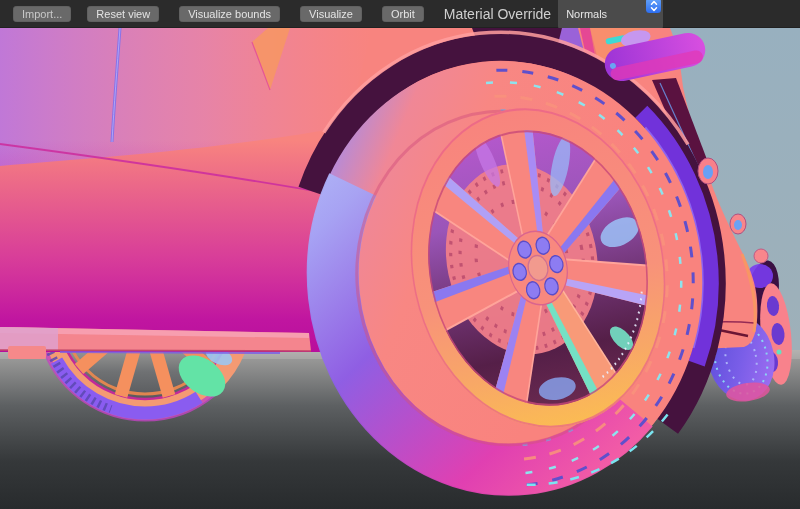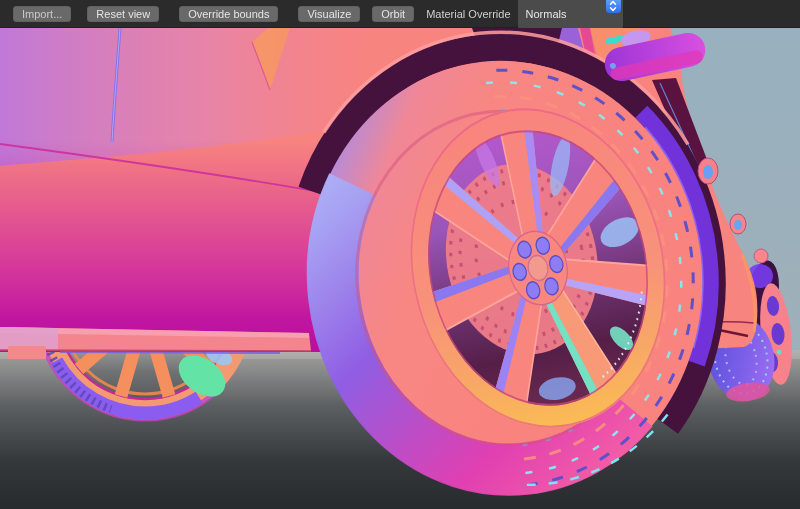--- a/index.html
+++ b/index.html
@@ -15,22 +15,22 @@
     display:flex;align-items:center;box-sizing:border-box;
   }
   .tb-btn{
     height:16px;line-height:16px;padding:0 9px;border:none;border-radius:4px;
     background:#696969;color:#e4e4e4;font-size:11px;
     font-family:"Liberation Sans", sans-serif;white-space:nowrap;
     box-shadow:0 0 0 0.5px #5a5a5a inset;
   }
   .tb-btn.dim{color:#c9c9c9;}
   .ml13{margin-left:13px}.ml11{margin-left:16px}.ml20{margin-left:20px}
-  .ml10{margin-left:12px}.ml7{margin-left:7px}
-  .tb-label{font-size:11px;color:#cfcfcf;white-space:nowrap;}
+  .ml10{margin-left:20px}.ml7{margin-left:7px}
+  .tb-label{font-size:14px;color:#cfcfcf;white-space:nowrap;}
   .tb-select{
     width:105px;height:35px;background:#4b4b4b;border-radius:5px;
     display:flex;align-items:center;box-sizing:border-box;padding-left:8px;
     color:#e6e6e6;font-size:11px;position:relative;
   }
   .tb-select .stepper{
     position:absolute;right:2px;top:2px;width:15px;height:15px;border-radius:3.5px;
     background:linear-gradient(#66a5f9,#2d6ef0);
     display:flex;align-items:center;justify-content:center;
   }
@@ -39,21 +39,21 @@
   .viewport svg{display:block;}
 </style>
 </head>
 <body>
 
 <div class="app">
 
   <div class="toolbar">
     <button class="tb-btn dim ml13">Import...</button>
     <button class="tb-btn ml11">Reset view</button>
-    <button class="tb-btn ml20">Override bounds</button>
+    <button class="tb-btn ml20">Visualize bounds</button>
     <button class="tb-btn ml20">Visualize</button>
     <button class="tb-btn ml10">Orbit</button>
     <span class="tb-label ml10">Material Override</span>
     <div class="tb-select ml7">
       <span>Normals</span>
       <span class="stepper">
         <svg width="8" height="12" viewBox="0 0 8 12">
           <path d="M1.5,4.2 L4,1.6 L6.5,4.2 M1.5,7.8 L4,10.4 L6.5,7.8" stroke="#ffffff" stroke-width="1.5" fill="none" stroke-linecap="round" stroke-linejoin="round"></path>
         </svg>
       </span>

